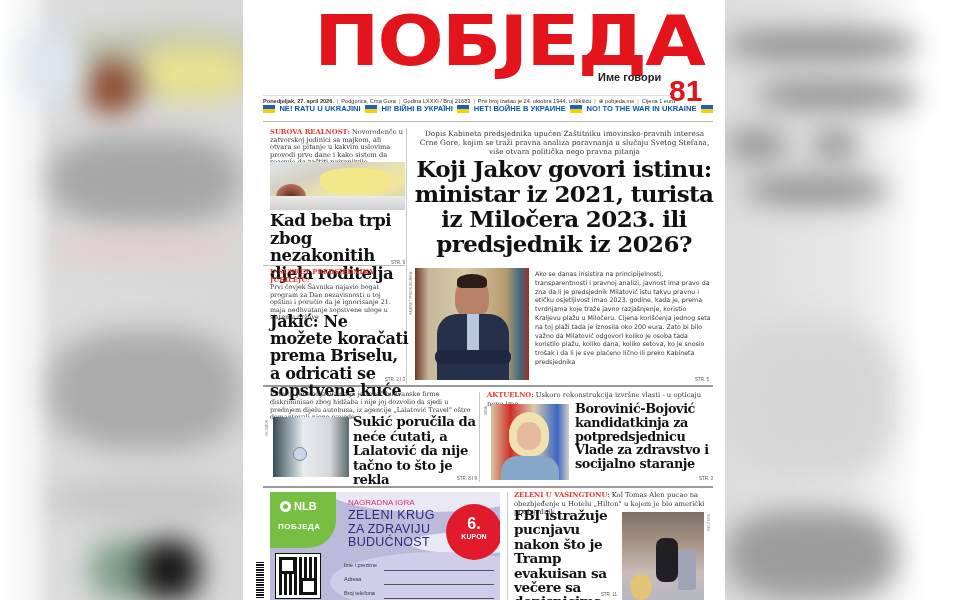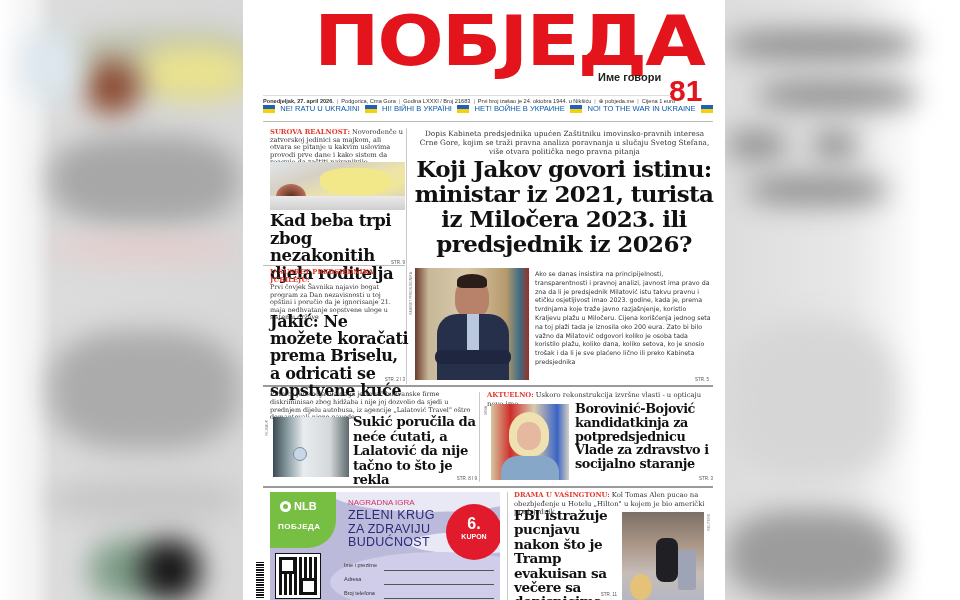--- a/index.html
+++ b/index.html
@@ -17,21 +17,21 @@
 
   .masthead { position: absolute; left: 63px; top: 4px; width: 340px; height: 74px; }
   .logo { font-family: "DejaVu Sans", sans-serif; font-weight: bold; font-size: 70px; line-height: 74px; color: #e3141b; letter-spacing: -2px; transform: scaleX(1.12); transform-origin: left center; white-space: nowrap; }
   .slogan { position: absolute; left: 284px; top: 67px; font-family: "Liberation Sans", sans-serif; font-size: 11px; font-weight: bold; color: #222; white-space: nowrap; }
   .issue-num { position: absolute; left: 418px; top: 74px; font-family: "Liberation Sans", sans-serif; font-weight: bold; font-size: 30px; color: #e3141b; line-height: 34px; }
 
   .meta { position: absolute; left: 12px; top: 95px; width: 408px; font-family: "Liberation Sans", sans-serif; font-size: 5.6px; color: #333; white-space: nowrap; border-top: 1px solid #ddd; padding-top: 2px; }
   .meta b { font-weight: bold; }
   .meta .sep { color: #888; margin: 0 3px; }
 
-  .war-bar { position: absolute; left: 12px; top: 108px; width: 450px; height: 14px; display: flex; align-items: center; justify-content: space-between; font-family: "Liberation Sans", sans-serif; font-weight: normal; font-size: 7.6px; color: #0a57a4; border-bottom: 1.5px solid #bbb; padding-bottom: 12px; }
+  .war-bar { position: absolute; left: 12px; top: 108px; width: 450px; height: 14px; display: flex; align-items: center; justify-content: space-between; font-family: "Liberation Sans", sans-serif; font-weight: bold; font-size: 7.6px; color: #0a57a4; border-bottom: 1.5px solid #bbb; padding-bottom: 12px; }
   .flag { display: inline-block; width: 12px; height: 8px; background: linear-gradient(#1f5fbf 50%, #f4d20a 50%); }
   .col-rule { position: absolute; background: #c8c8c8; }
   .kicker { font-family: "DejaVu Serif", serif; font-weight: bold; color: #e33b2f; font-size: 6.8px; }
   .lead { font-family: "DejaVu Serif", serif; font-size: 6.8px; line-height: 8.2px; color: #333; }
   .hl { font-family: "DejaVu Serif", serif; font-weight: bold; color: #111; letter-spacing: -0.4px; }
   .str { font-family: "Liberation Sans", sans-serif; font-size: 4.5px; color: #555; text-align: right; }
 
   .photo { position: absolute; overflow: hidden; }
   .credit { position: absolute; font-size: 3.5px; color: #777; writing-mode: vertical-rl; transform: rotate(180deg); font-family: "Liberation Sans", sans-serif; }
 
@@ -197,21 +197,21 @@
     <div class="form-row" style="top:84px;height:10px;">
       <span>Adresa</span><span class="line"></span>
     </div>
     <div class="form-row" style="top:98px;height:10px;">
       <span>Broj telefona</span><span class="line"></span>
     </div>
   </div>
   <div style="position:absolute;left:5px;top:562px;width:8px;height:36px;background:repeating-linear-gradient(0deg,#111 0 1px,#fff 1px 2px,#111 2px 4px,#fff 4px 5px);"></div>
 
   <div style="position:absolute;left:263px;top:491px;width:200px;font-size:6.3px;line-height:7.6px;">
-    <span class="kicker">DRAMA U VAŠINGTONU:</span>
+    <span class="kicker">ZELENI U VAŠINGTONU:</span>
     <span class="lead">Kol Tomas Alen pucao na obezbjeđenje u Hotelu „Hilton" u kojem je bio američki predsjednik</span>
   </div>
   <div class="hl" style="position:absolute;left:263px;top:508px;width:112px;font-size:13.6px;line-height:14.4px;">FBI istražuje pucnjavu nakon što je Tramp evakuisan sa večere sa dopisnicima</div>
   <div class="str" style="position:absolute;left:344px;top:592px;width:22px;">STR. 11</div>
   <div class="photo" style="left:371px;top:512px;width:82px;height:88px;background:linear-gradient(180deg,#7c7066 0%,#a89484 35%,#c7bdb8 70%,#b5b7c3 100%);">
     <div style="position:absolute;left:34px;top:26px;width:22px;height:44px;border-radius:8px;background:#1f1f24;"></div>
     <div style="position:absolute;left:56px;top:38px;width:18px;height:40px;border-radius:3px;background:#9ea3b6;"></div>
     <div style="position:absolute;left:8px;top:62px;width:22px;height:26px;border-radius:50%;background:#e4c278;"></div>
   </div>
   <div class="credit" style="left:456px;top:514px;">REUTERS</div>

